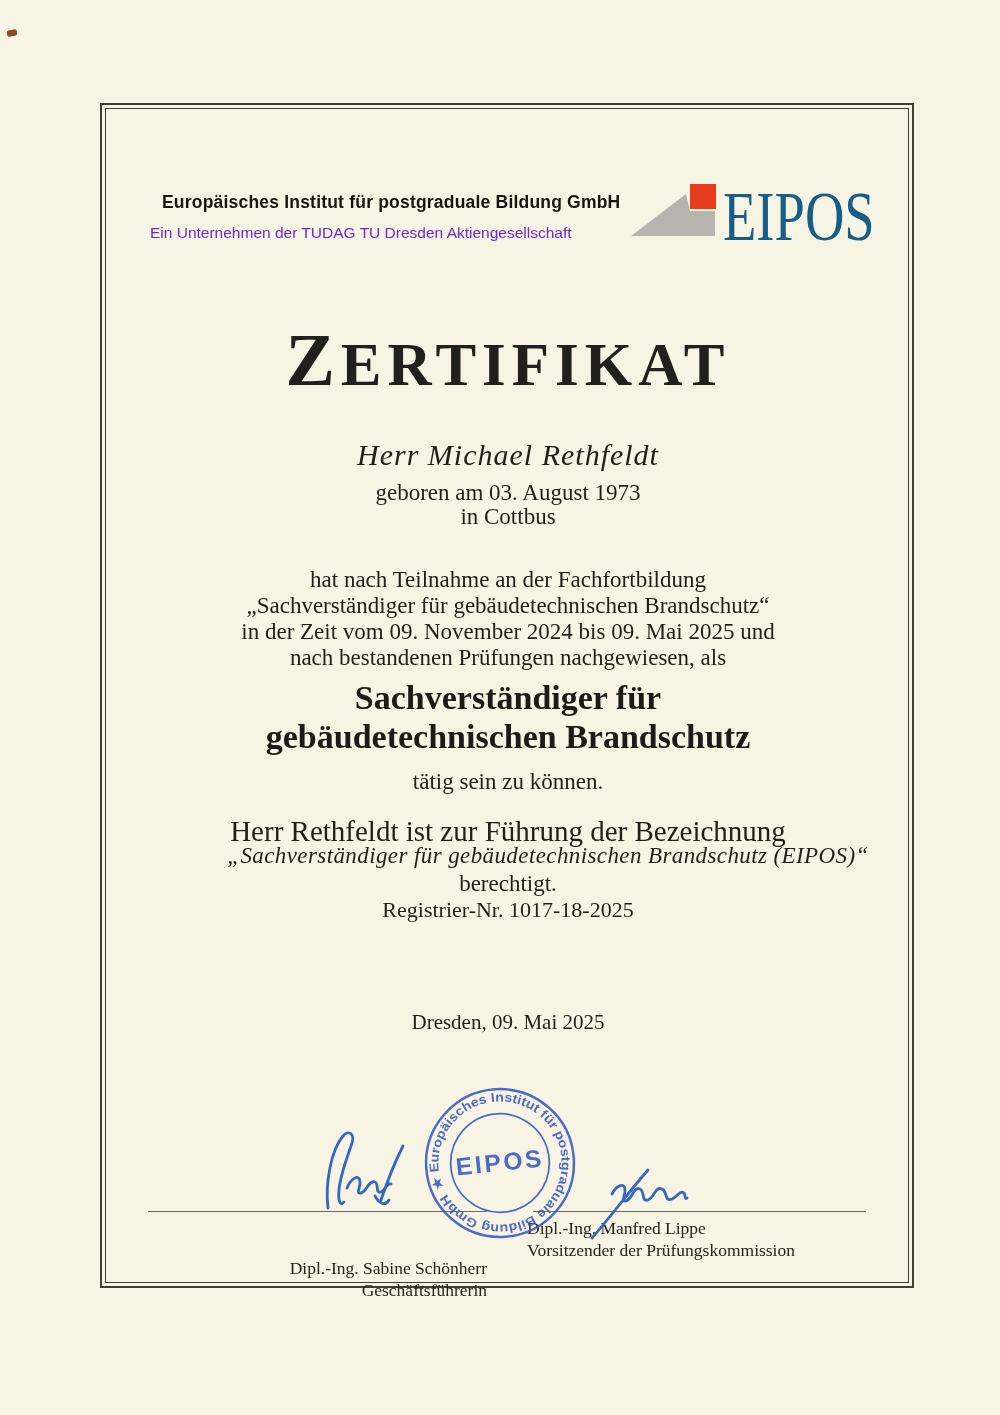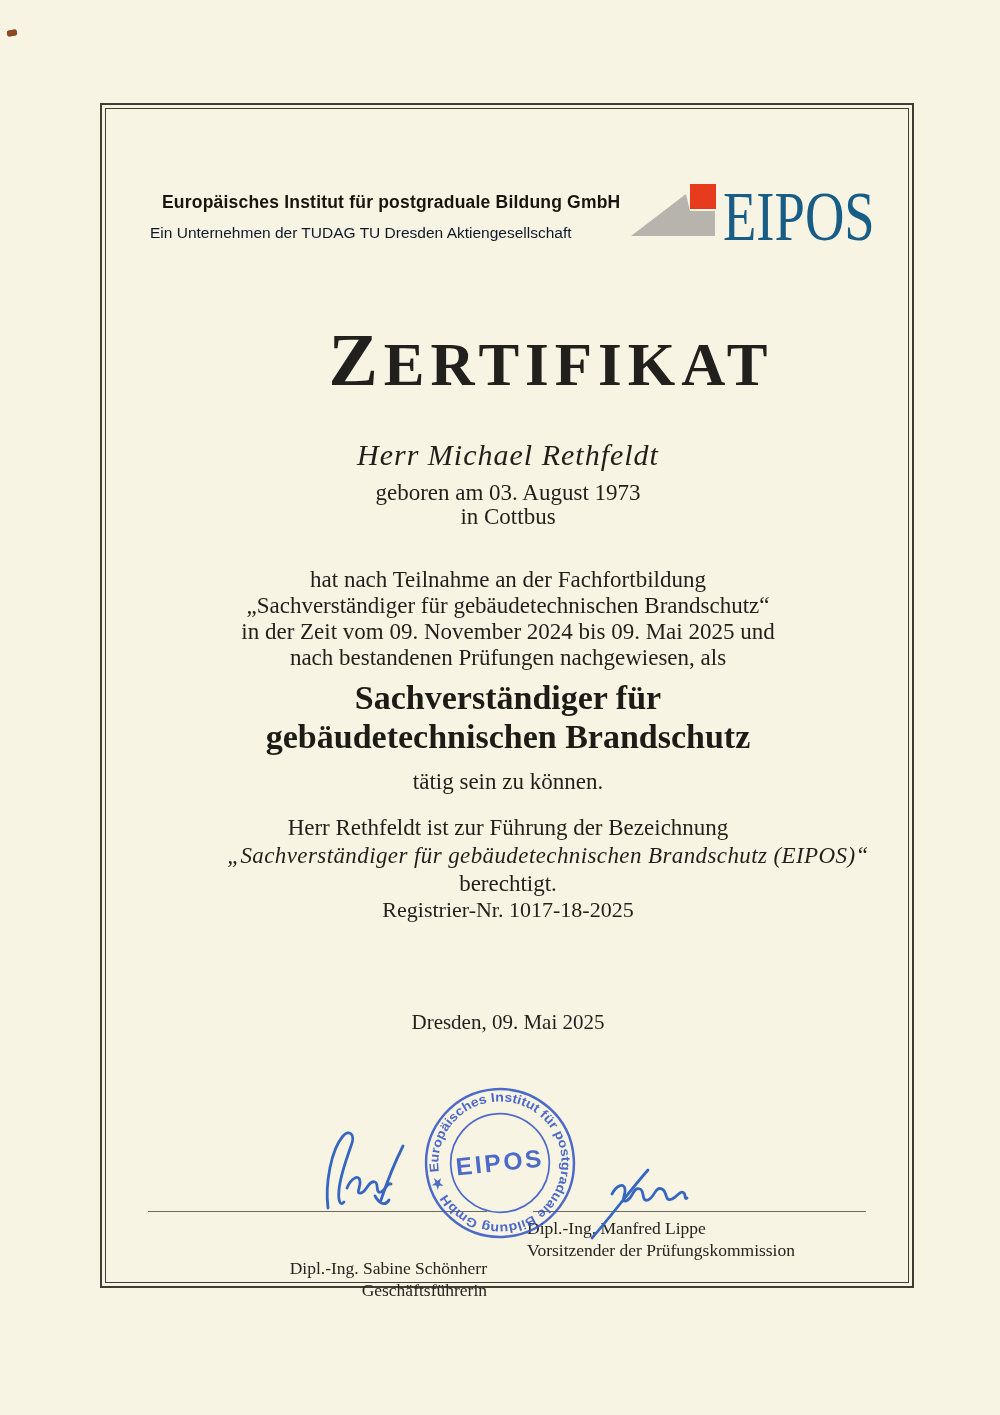--- a/index.html
+++ b/index.html
@@ -29,41 +29,41 @@
   .ctr{left:0;width:100%;text-align:center;}
 
   .company{
     left:50px;top:192px;
     font-family:"Liberation Sans", sans-serif;font-weight:bold;
     font-size:17.5px;color:#16150f;letter-spacing:.2px;margin-left:12px;
   }
   .subsidiary{
     left:50px;top:224px;
     font-family:"Liberation Sans", sans-serif;
-    font-size:15.5px;color:#0f172a;
+    font-size:15.5px;color:#6d28d9;
   }
   .logo{left:528px;top:181px;}
 
   .cert-title{
     top:318px;
     font-weight:bold;color:#22201c;
-    letter-spacing:6px;line-height:84px;padding-left:43px;
+    letter-spacing:6px;line-height:84px;
   }
   .cert-title .t-big{font-size:74px;}
   .cert-title .t-rest{font-size:61px;}
 
   .name{top:438px;font-style:italic;font-size:30px;letter-spacing:1px;}
   .birth{top:480px;font-size:23px;}
   .birthplace{top:504px;font-size:23px;}
 
   .intro{top:567px;font-size:23px;line-height:26px;}
   .qual{top:678px;font-size:34px;font-weight:bold;line-height:39px;color:#1c1b16;}
   .capability{top:769px;font-size:23px;}
 
-  .auth1{top:815px;font-size:23px;}
+  .auth1{top:815px;font-size:29px;}
   .quote{top:843px;font-size:23px;font-style:italic;letter-spacing:.4px;margin-left:40px;}
   .auth3{top:871px;font-size:23px;}
   .registry{top:897px;font-size:22px;}
 
   .placedate{top:1010px;font-size:21px;}
 
   .sig-rule{position:absolute;top:1211px;height:1px;background:#6b6a60;}
   .rule-left{left:148px;width:339px;}
   .rule-right{left:533px;width:333px;}
 

